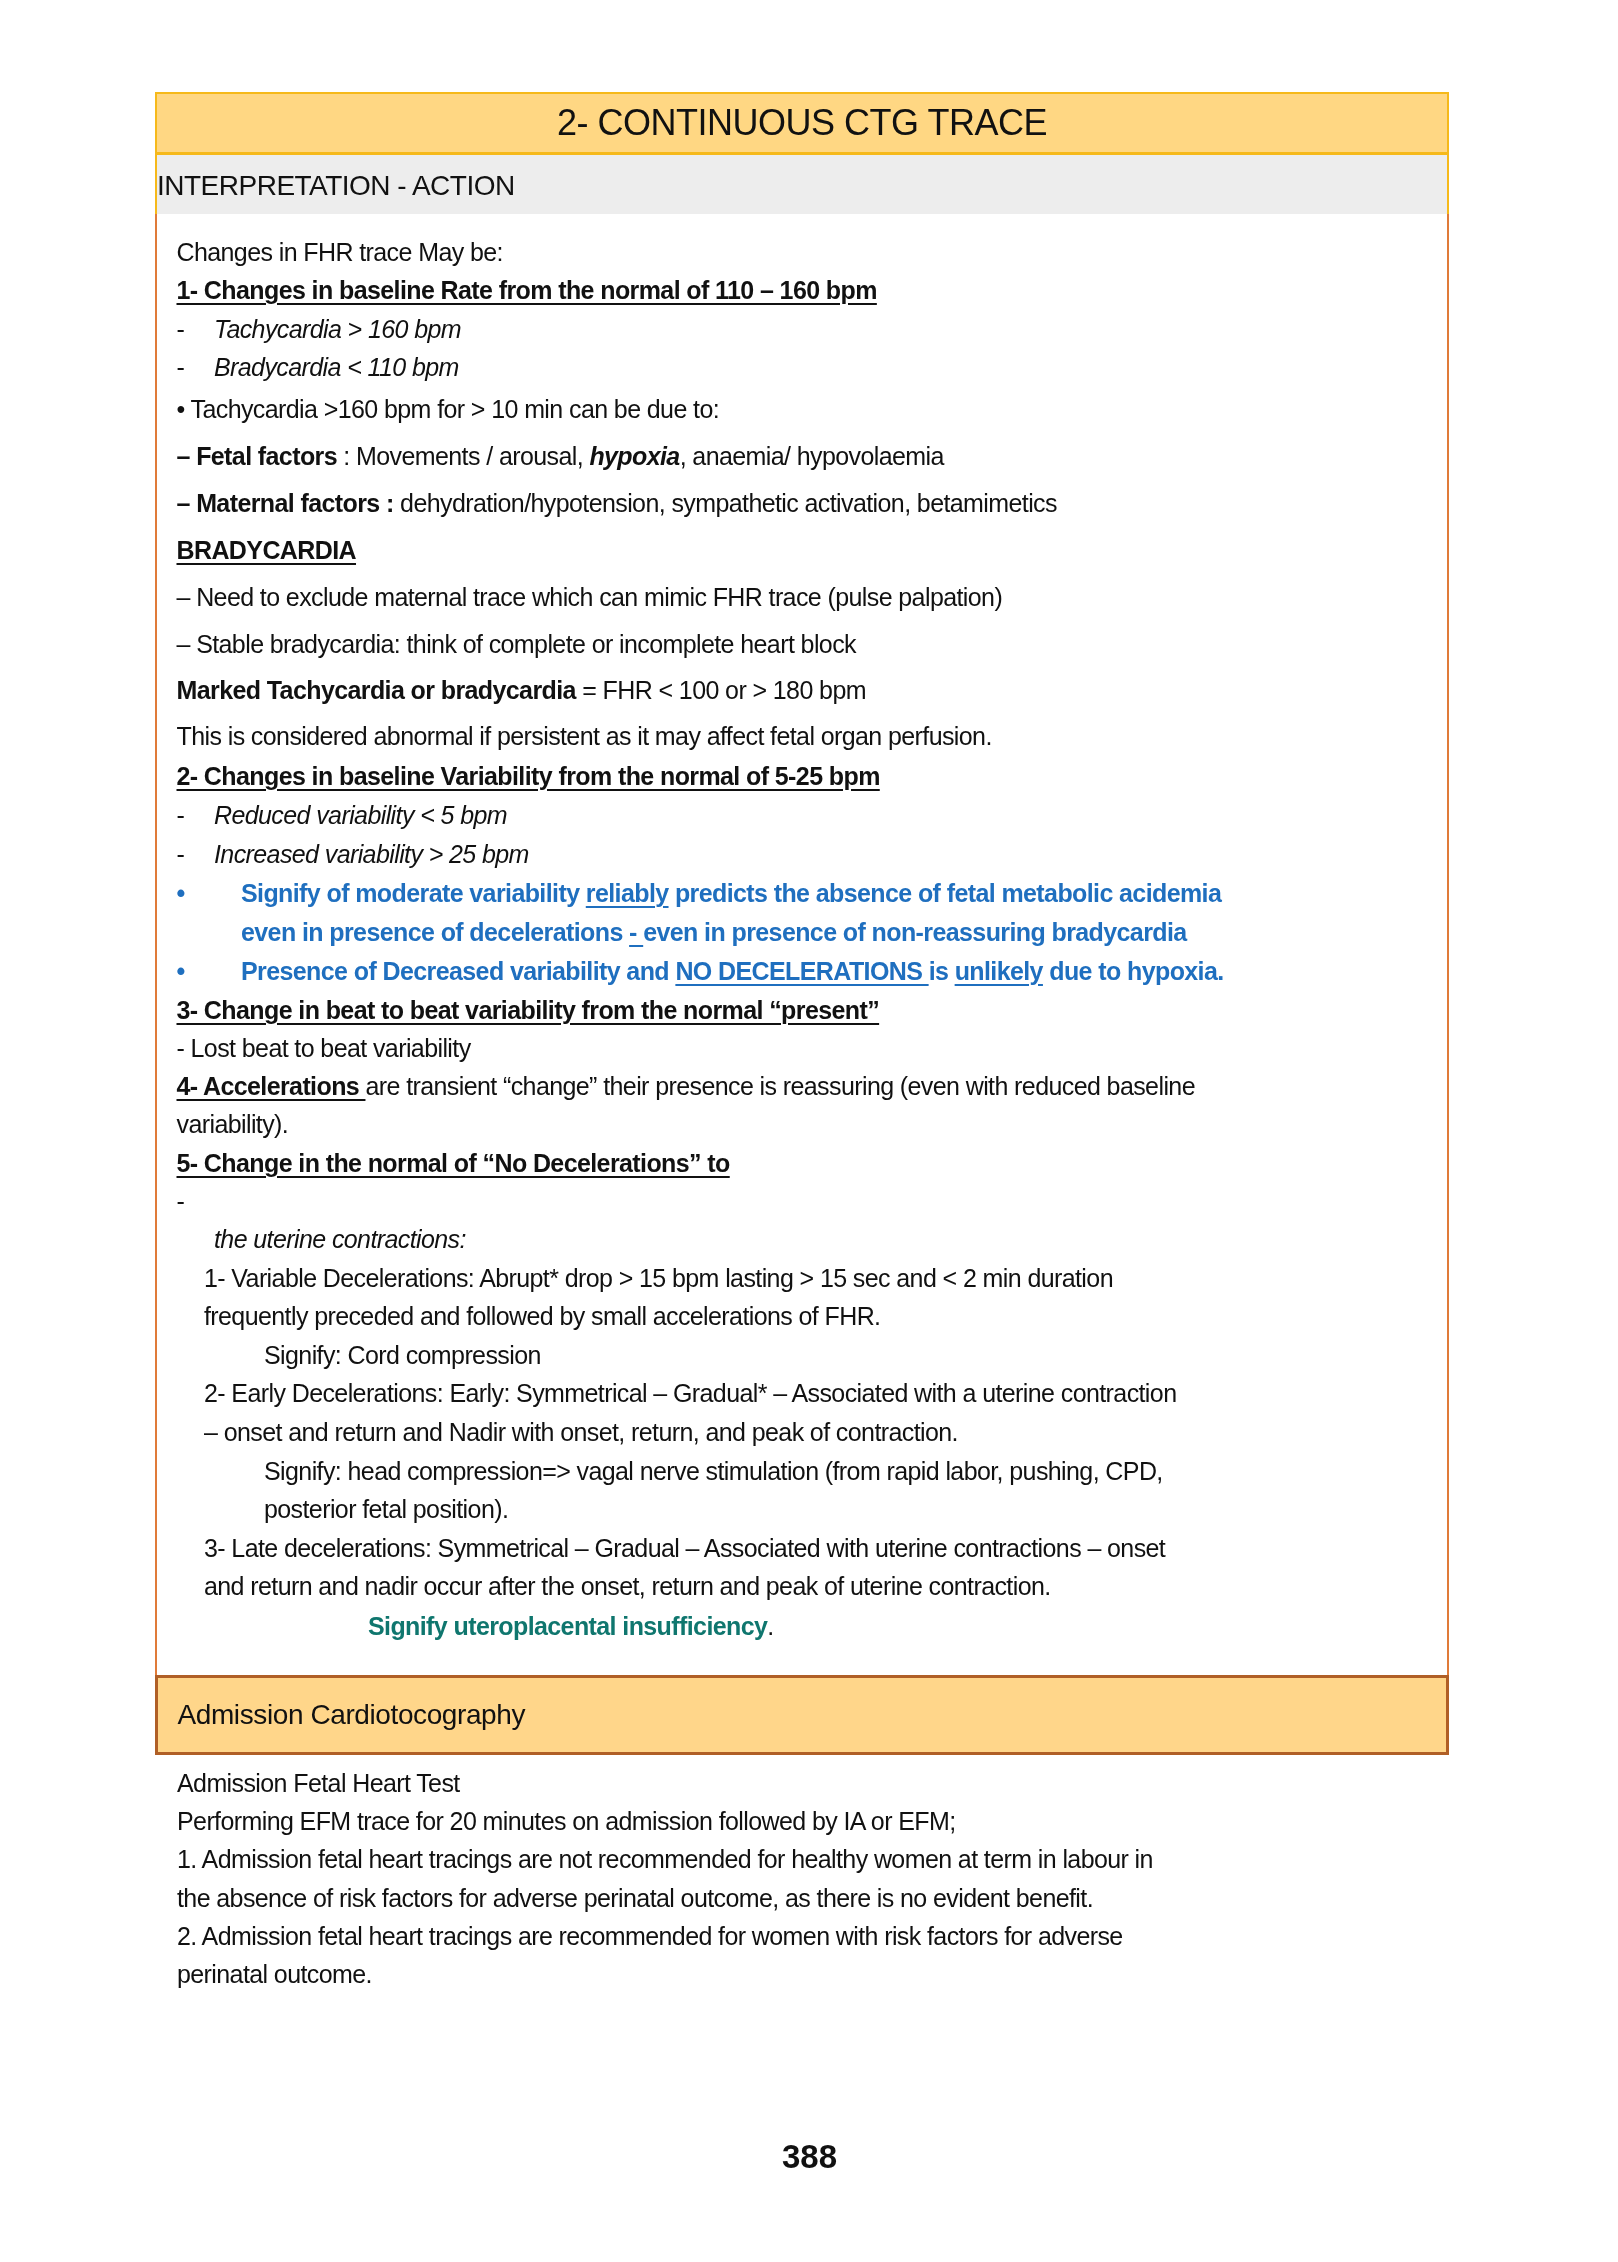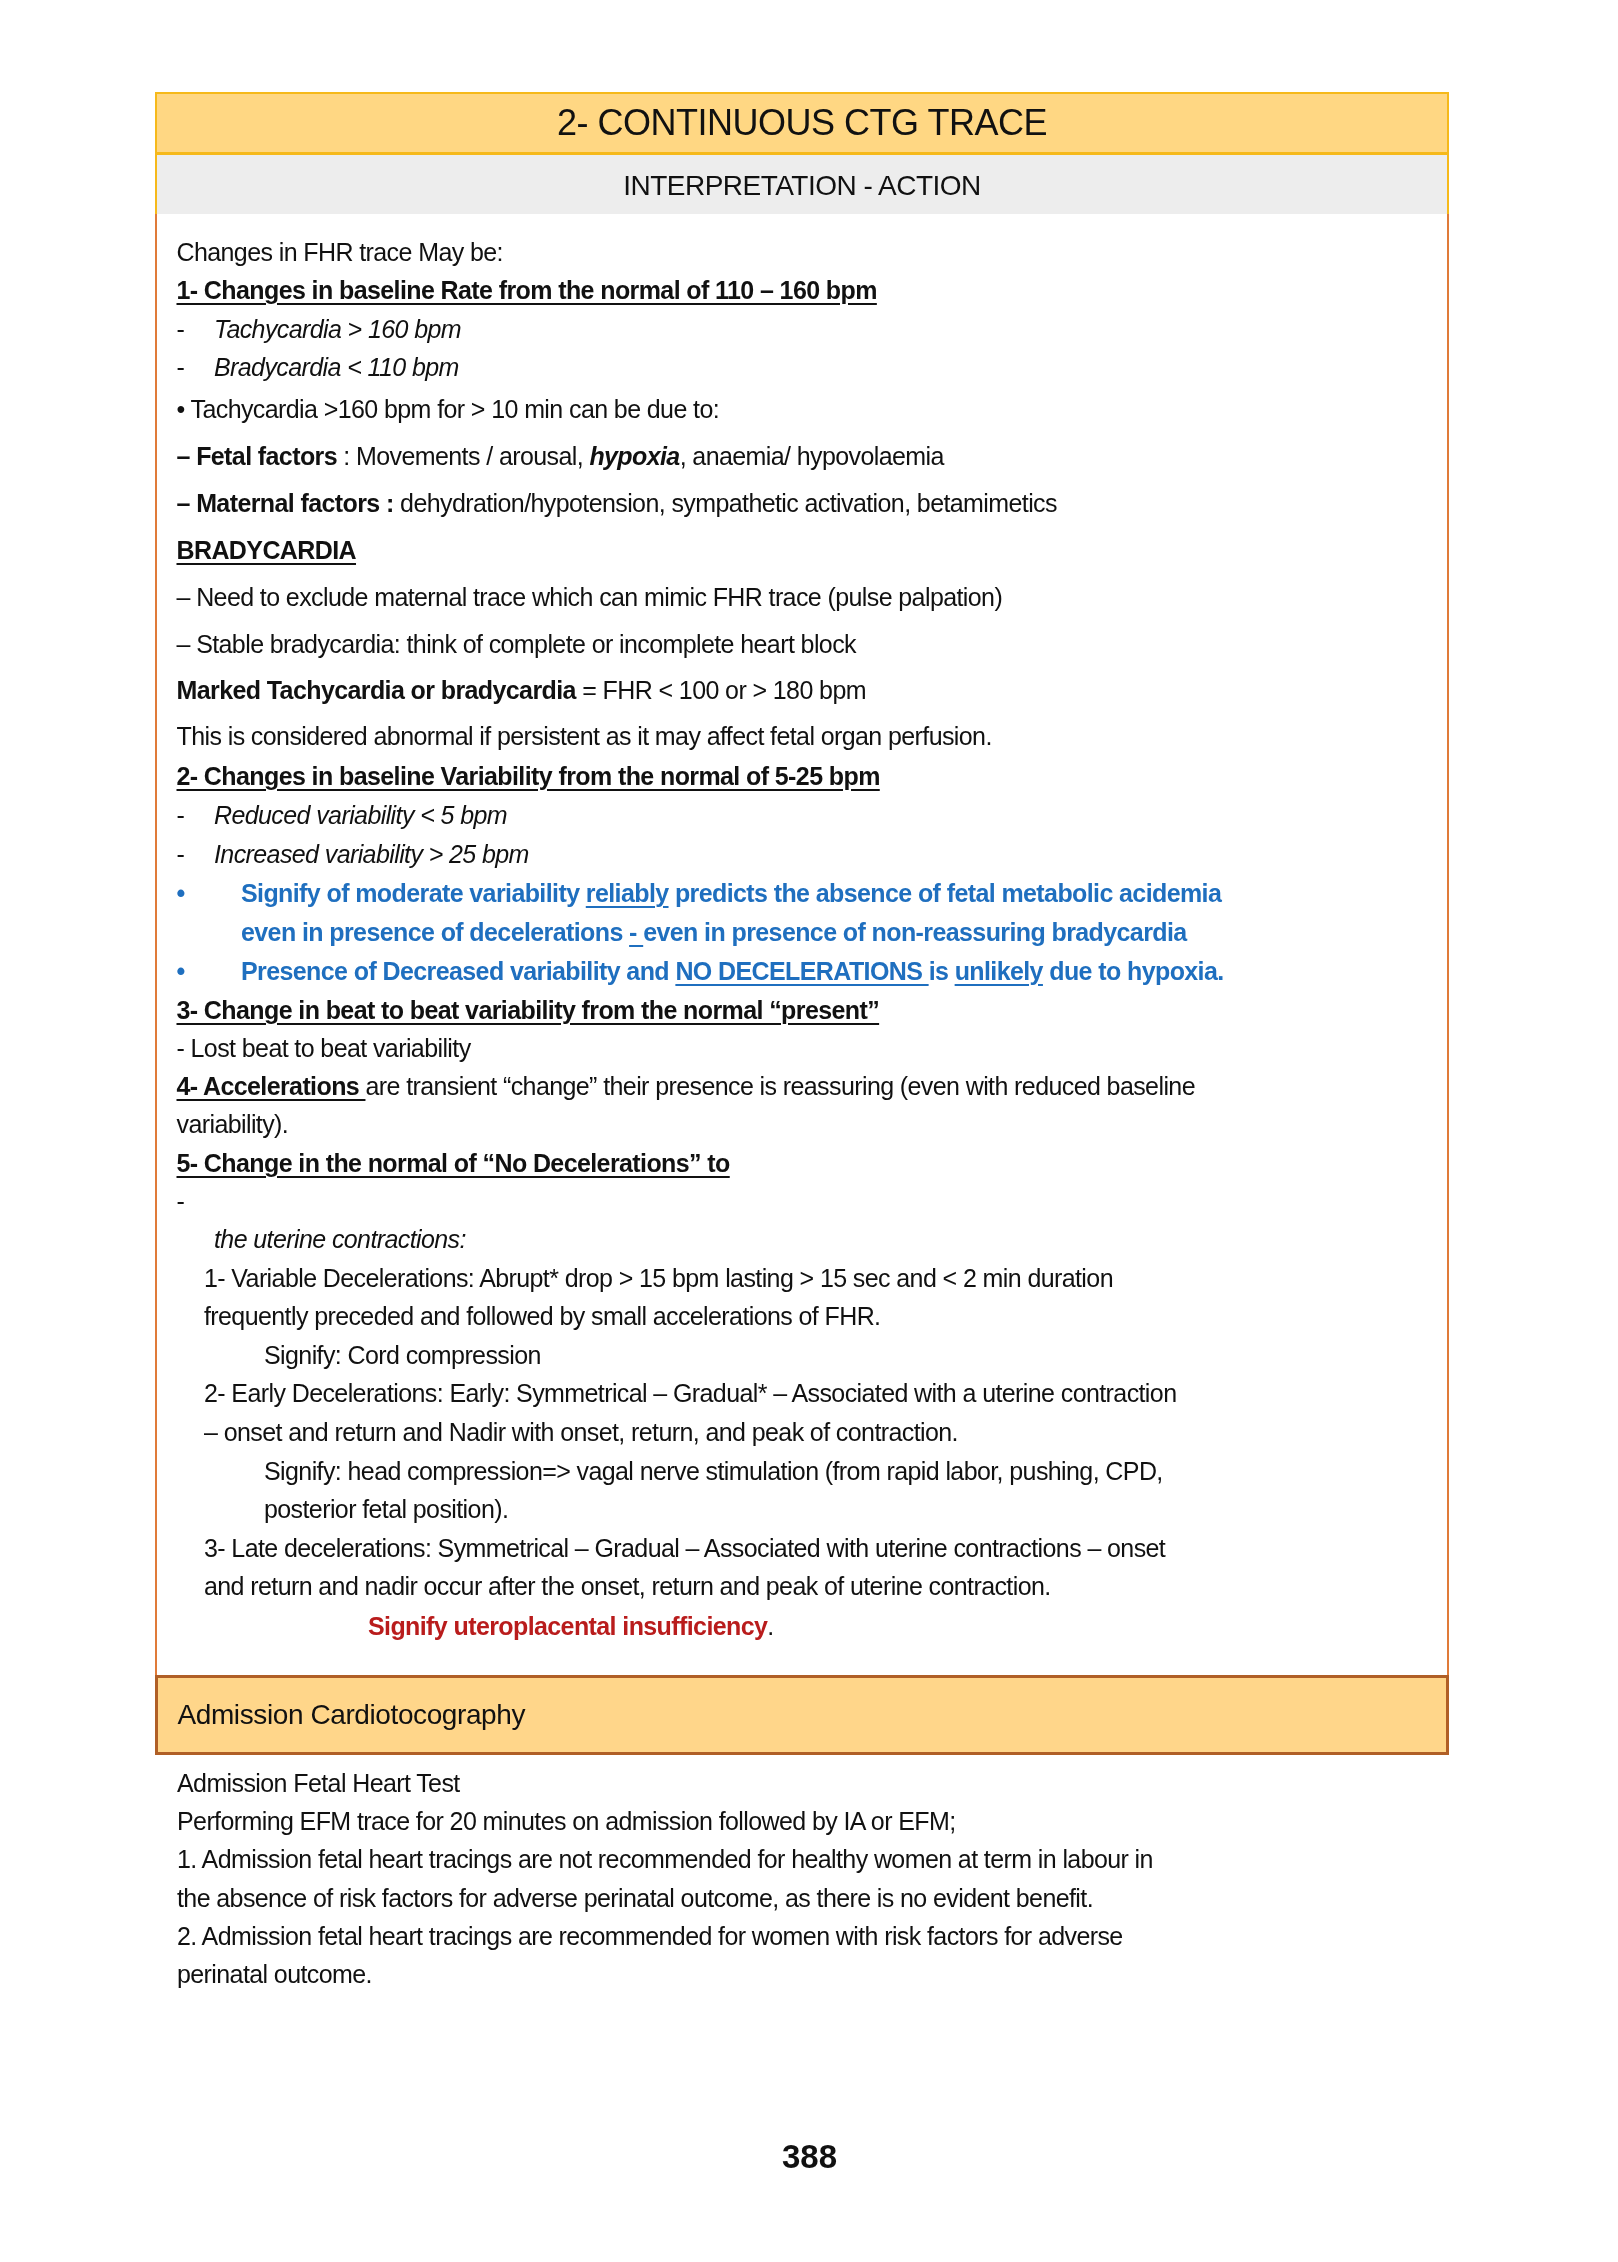--- a/index.html
+++ b/index.html
@@ -4,32 +4,32 @@
 <style>
   html, body { margin:0; padding:0; background:#ffffff; }
   body { width:1619px; height:2263px; position:relative; overflow:hidden;
          font-family:"Liberation Sans", sans-serif; color:#111; }
   .page { position:absolute; left:0; top:0; width:1619px; height:2263px; }
   .box { position:absolute; left:155px; width:1294px; box-sizing:border-box; }
   .h1 { top:92px; height:62px; background:#ffd783; border:2.9px solid #f6b91a;
         display:flex; align-items:center; justify-content:center;
         font-size:36px; letter-spacing:-0.5px; }
   .h2 { top:153px; height:65px; background:#ededed; border:2.9px solid #f6b91a; border-top-width:2px;
-        display:flex; align-items:center; justify-content:center;
+        display:flex; align-items:center; justify-content:flex-start;
         font-size:28px; letter-spacing:-0.5px; }
   .body { top:214px; height:1466px; background:#fff;
           border-left:2.9px solid #e07b39; border-right:2.9px solid #e07b39; }
   .adm { top:1675px; height:80px; background:#ffd68a; border:3.9px solid #b05f26;
          display:flex; align-items:center; padding-left:19.5px; font-size:28px; letter-spacing:-0.4px; }
   .line { position:absolute; left:19.5px; white-space:nowrap; font-size:25px; letter-spacing:-0.6px; line-height:33px; }
   .b { font-weight:bold; }
   .u { text-decoration:underline; text-underline-offset:3.9px; text-decoration-thickness:2px; }
   .i { font-style:italic; }
   .blue { color:#1f6fbf; font-weight:bold; }
-  .red { color:#b91c1c; font-weight:bold; }
+  .red { color:#0f766e; font-weight:bold; }
   .ind1 { left:57px;font-style:italic; }
   .ind2 { left:84px; }
   .ind3 { left:47px; }
   .ind4 { left:107px; }
   .after { position:absolute; left:177px; white-space:nowrap; font-size:25px; letter-spacing:-0.6px; line-height:33px; }
   .pagenum { position:absolute; left:0; width:1619px; top:2138px; text-align:center;
              font-family:"Liberation Sans", sans-serif; font-weight:bold; font-size:33px; }
   .dash { position:absolute; left:19.5px; font-size:25px; line-height:33px; }
 </style>
 </head>

